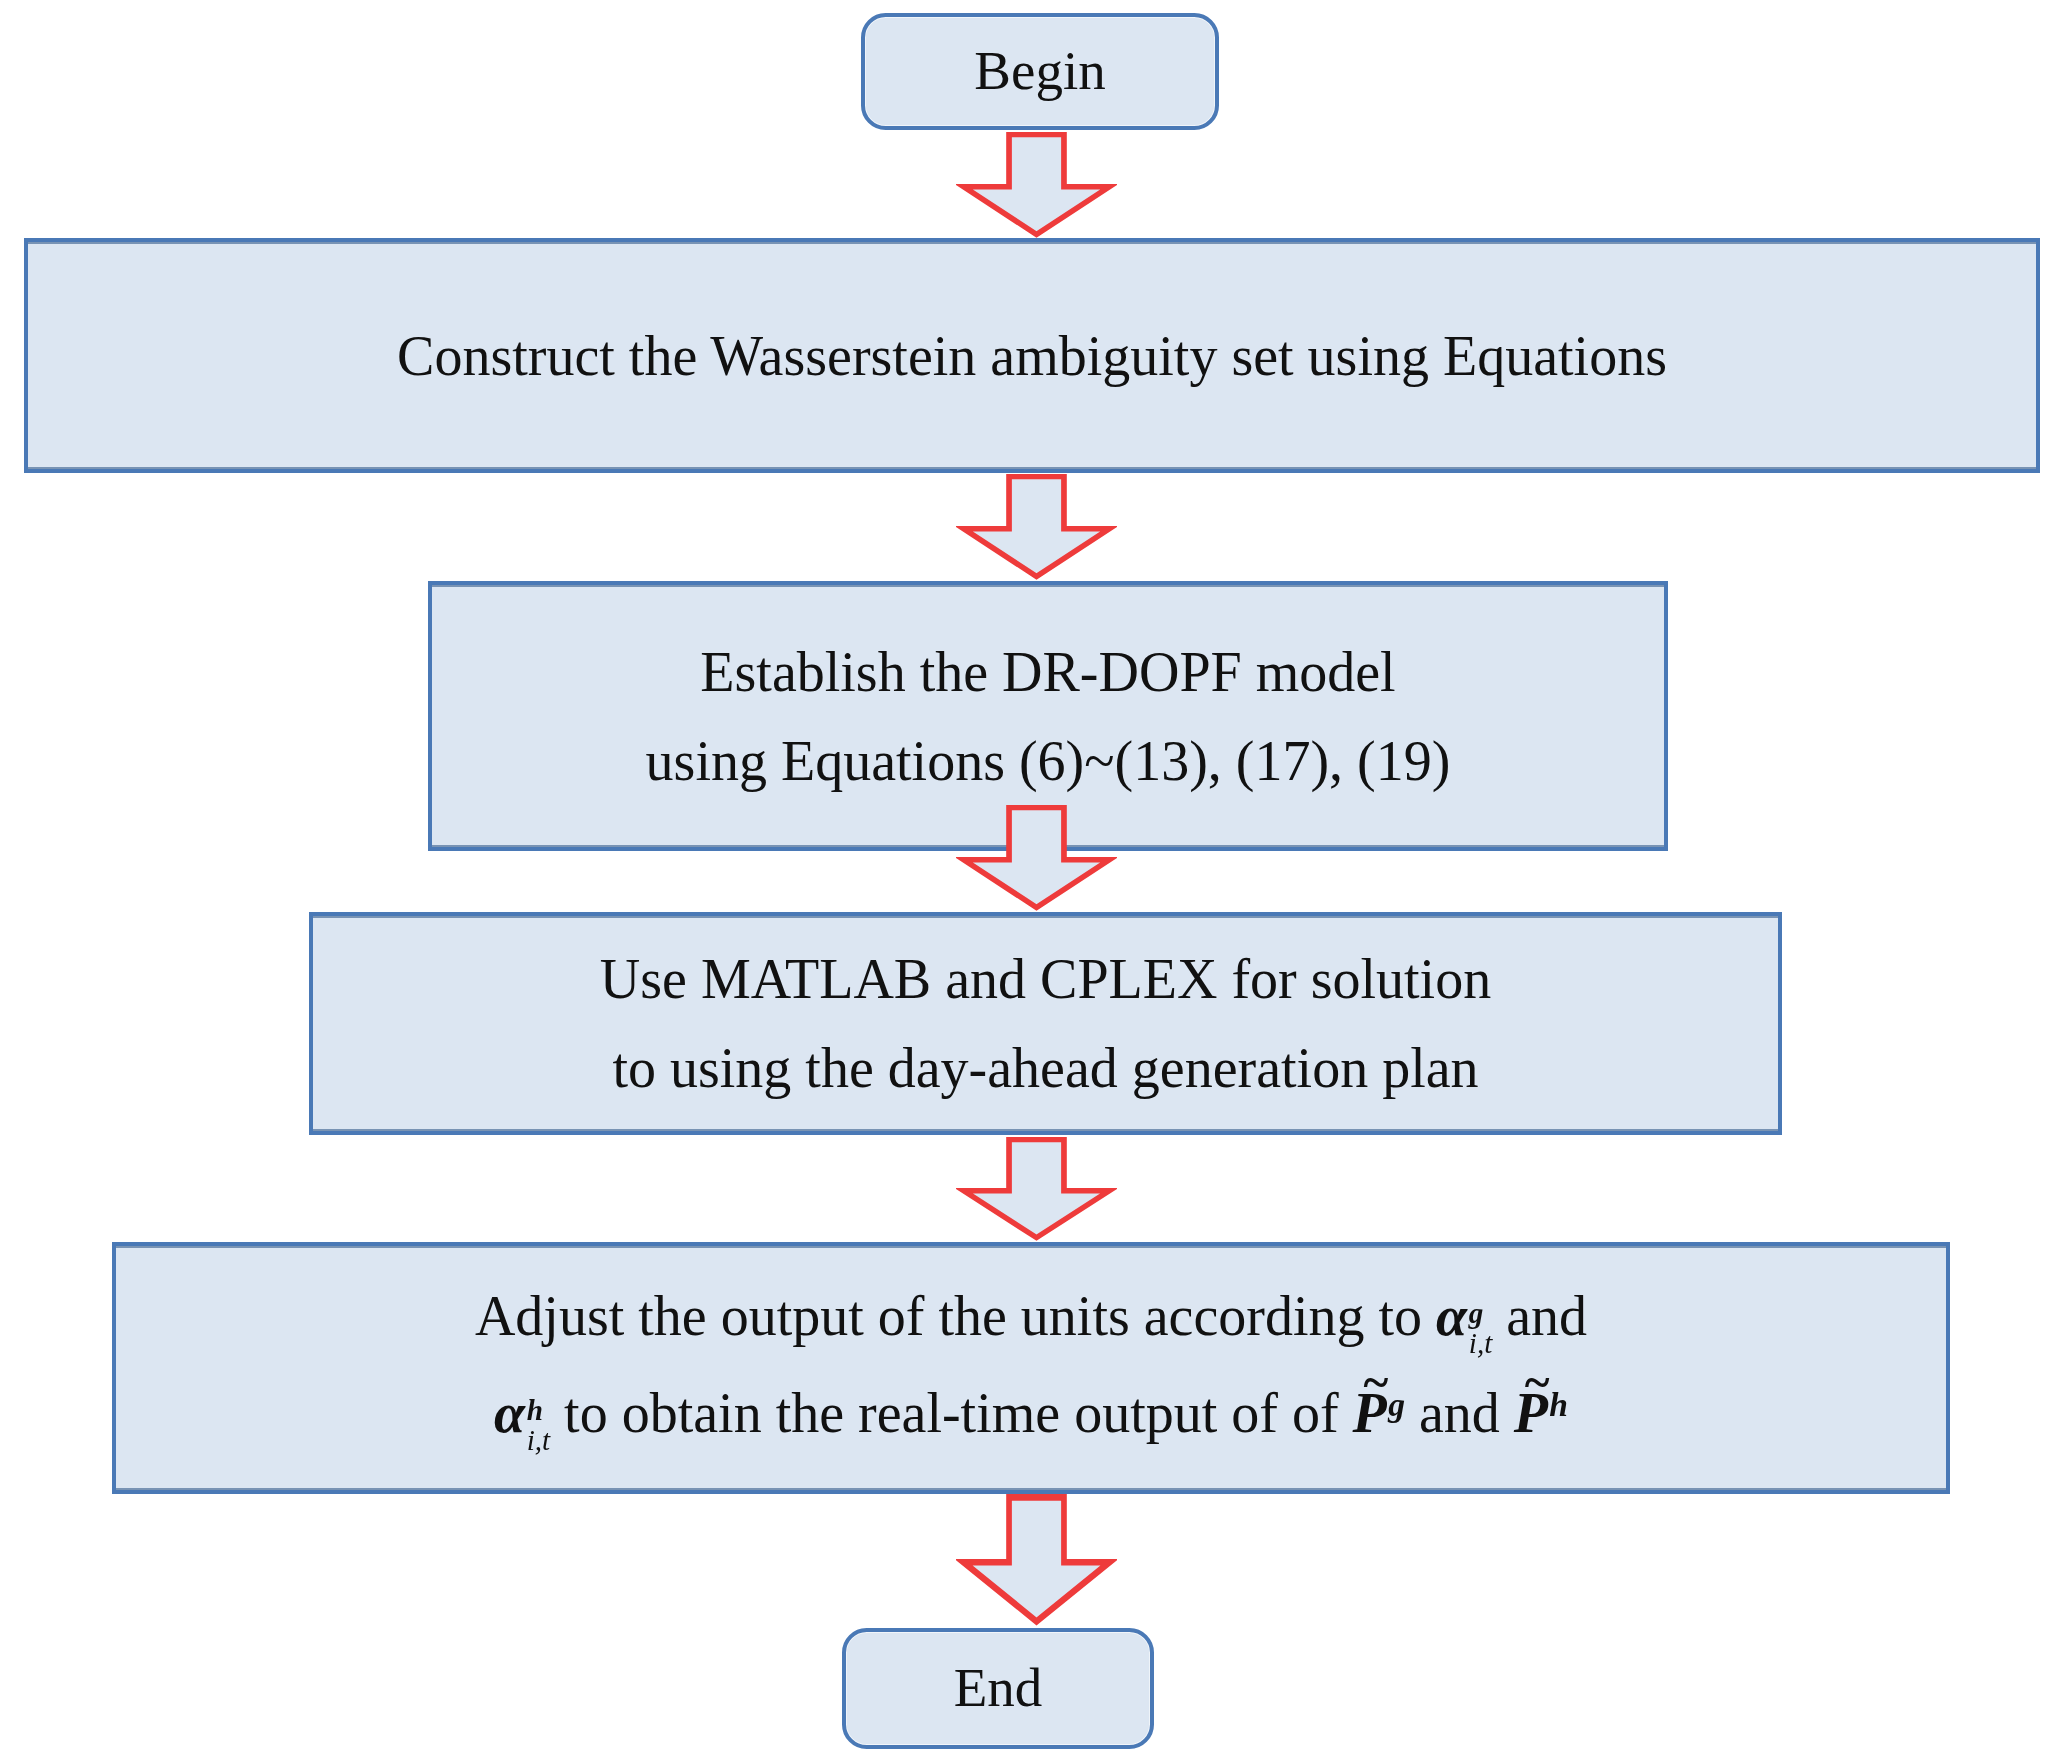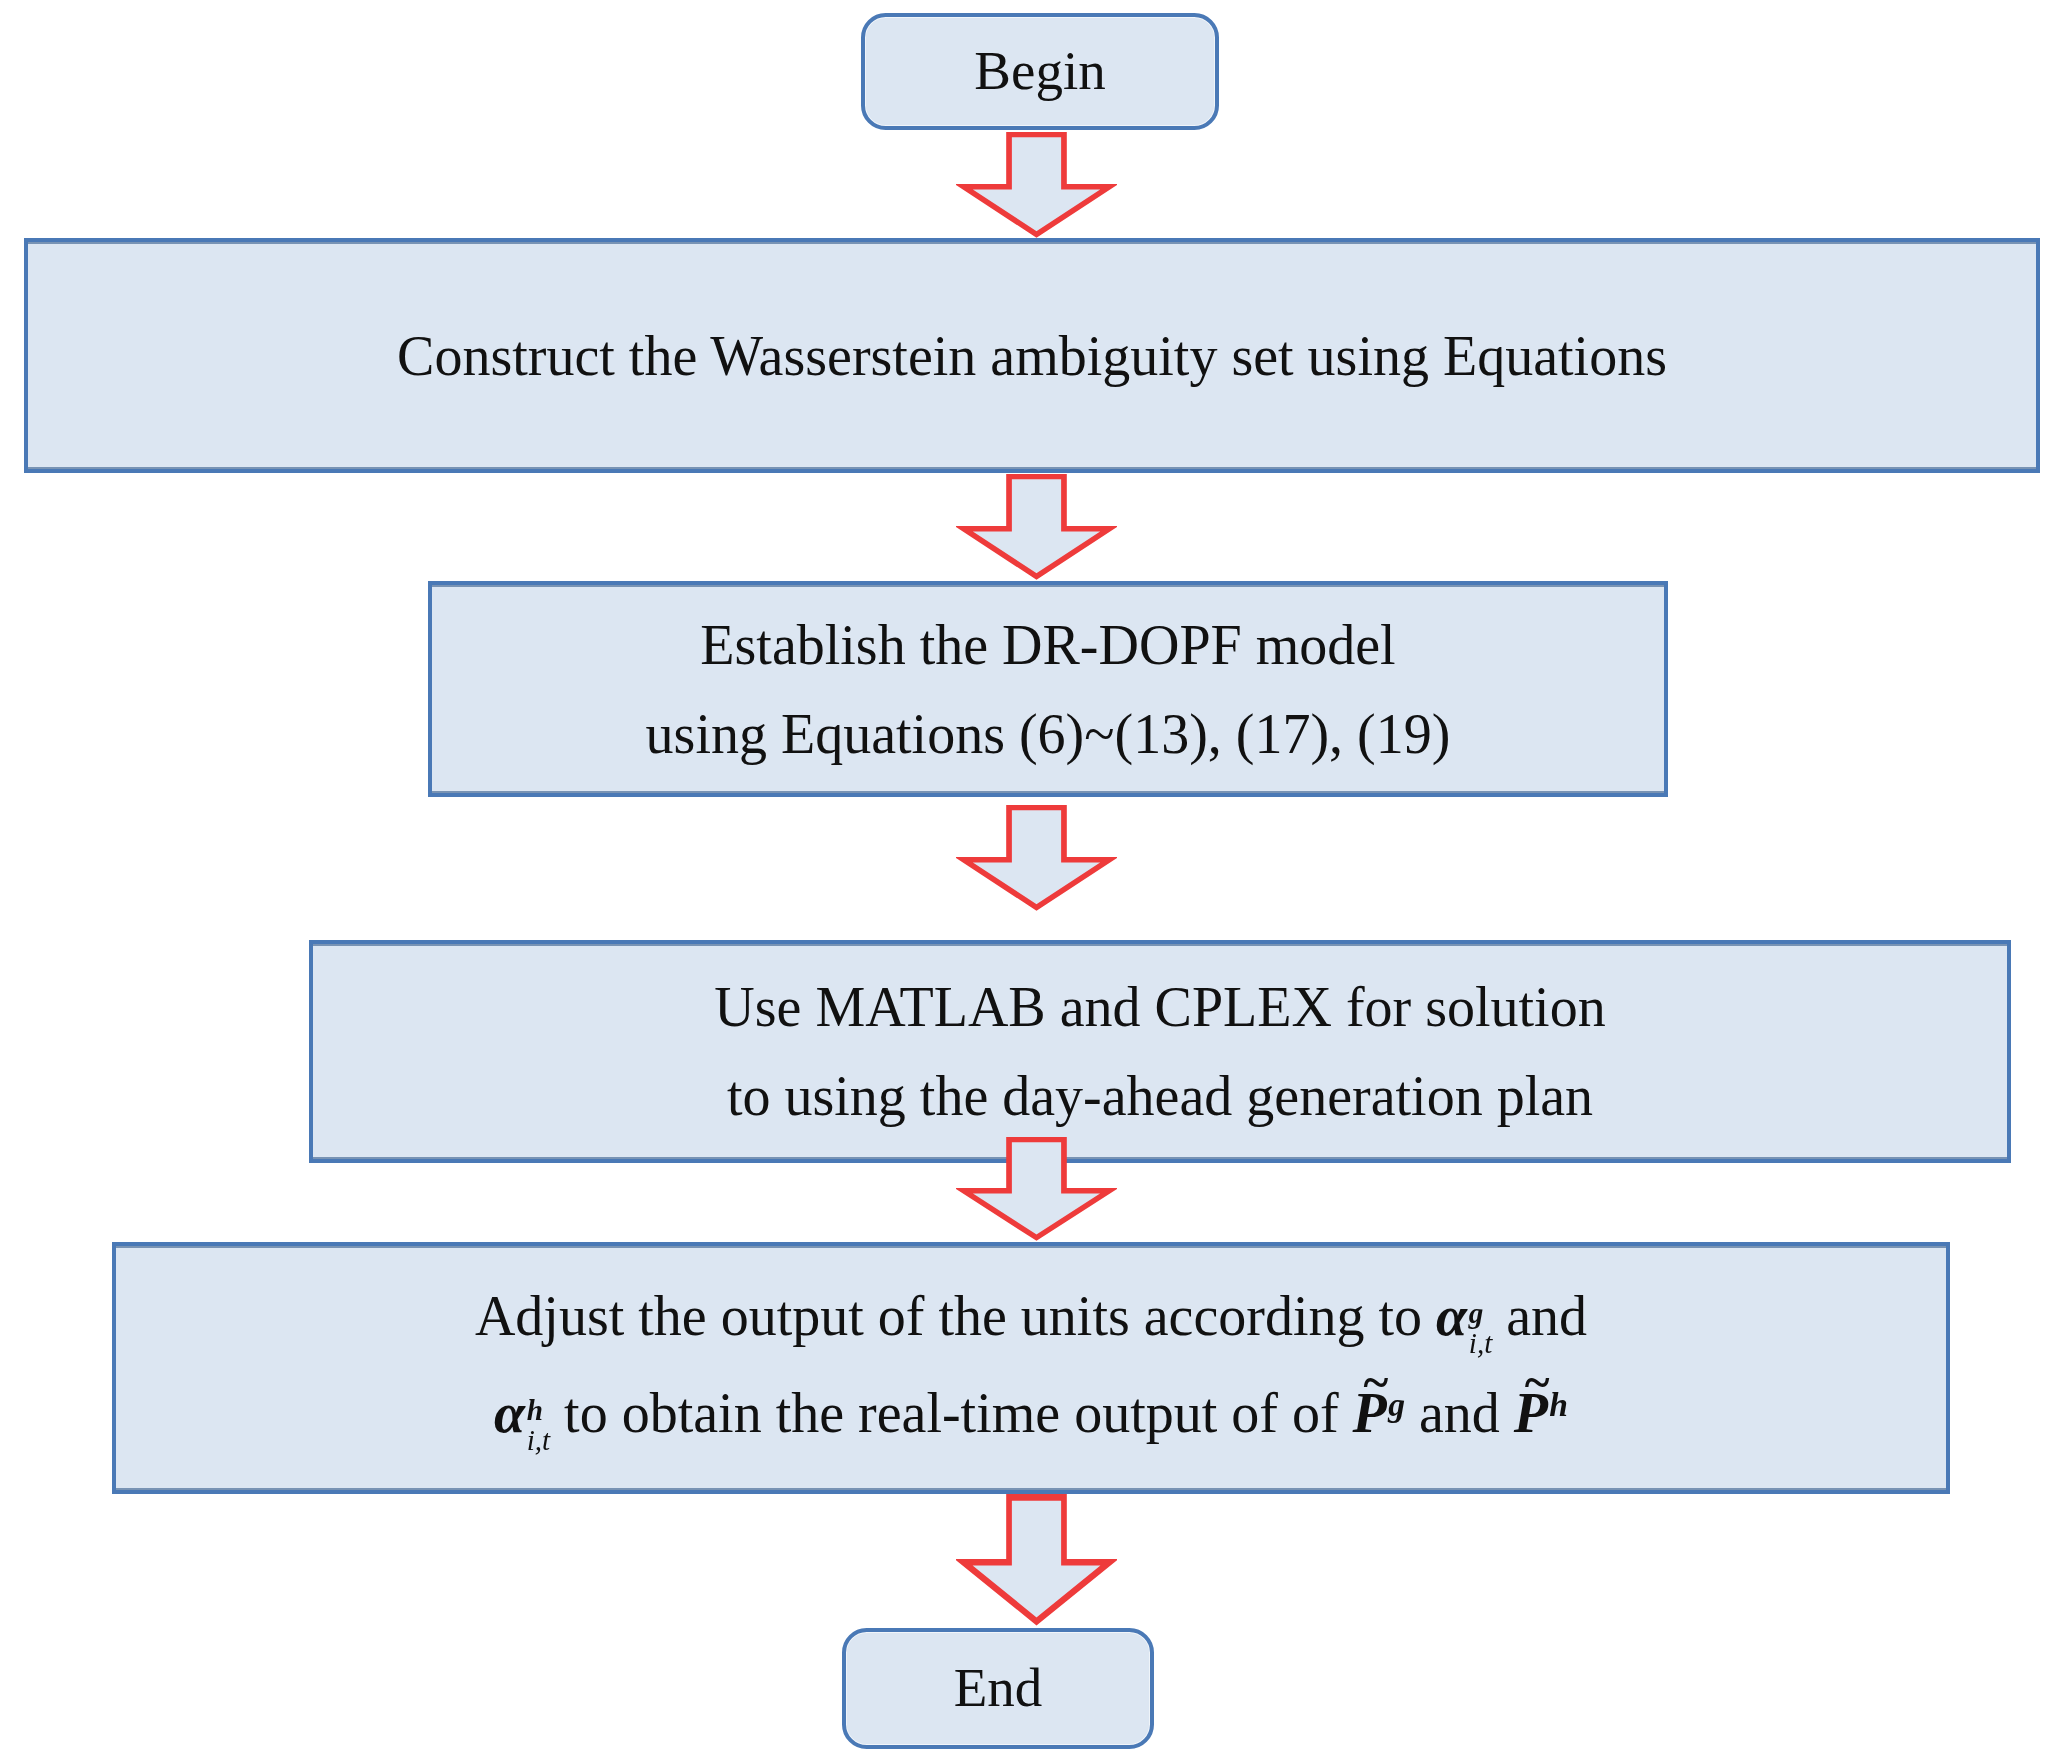--- a/index.html
+++ b/index.html
@@ -79,30 +79,30 @@
   </svg>
 
   <div class="node process" style="left:24px;top:238px;width:2016px;height:235px;">
       <div class="line">Construct the Wasserstein ambiguity set using Equations</div>
     </div>
 
   <svg class="flow-arrow" style="left:956px;top:473px;" width="161" height="108" viewBox="0 0 170 120" preserveAspectRatio="none">
     <path d="M56 4 H114 V62 H162 L85 115 L8 62 H56 Z"></path>
   </svg>
 
-  <div class="node process" style="left:428px;top:581px;width:1240px;height:216px;">
+  <div class="node process" style="left:428px;top:581px;width:1240px;height:270px;">
       <div class="line">Establish the DR-DOPF model</div>
       <div class="line">using Equations (6)~(13), (17), (19)</div>
     </div>
 
   <svg class="flow-arrow" style="left:956px;top:804px;" width="161" height="108" viewBox="0 0 170 120" preserveAspectRatio="none">
     <path d="M56 4 H114 V62 H162 L85 115 L8 62 H56 Z"></path>
   </svg>
 
-  <div class="node process" style="left:309px;top:912px;width:1702px;height:223px;margin-top:28px;">
+  <div class="node process" style="left:309px;top:912px;width:1473px;height:223px;">
       <div class="line">Use MATLAB and CPLEX for solution</div>
       <div class="line">to using the day-ahead generation plan</div>
     </div>
 
   <svg class="flow-arrow" style="left:956px;top:1136px;" width="161" height="106" viewBox="0 0 170 120" preserveAspectRatio="none">
     <path d="M56 4 H114 V62 H162 L85 115 L8 62 H56 Z"></path>
   </svg>
 
   <div class="node process" style="left:112px;top:1242px;width:1838px;height:252px;">
       <div class="line">Adjust the output of the units according to <span class="mvar"><span class="twrap">α</span><span class="ss"><span class="r rsup">g</span><span class="r rsub">i,t</span></span></span> and</div>

